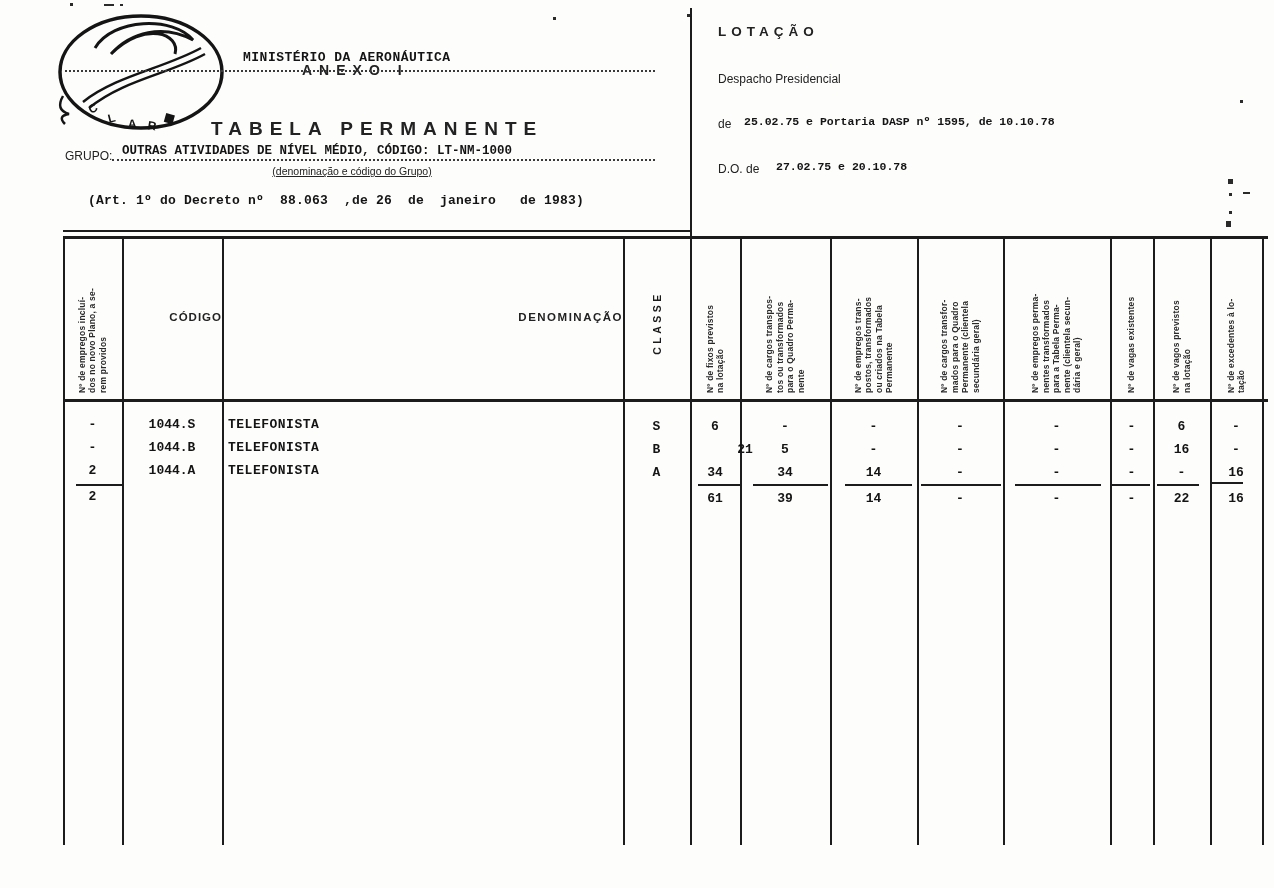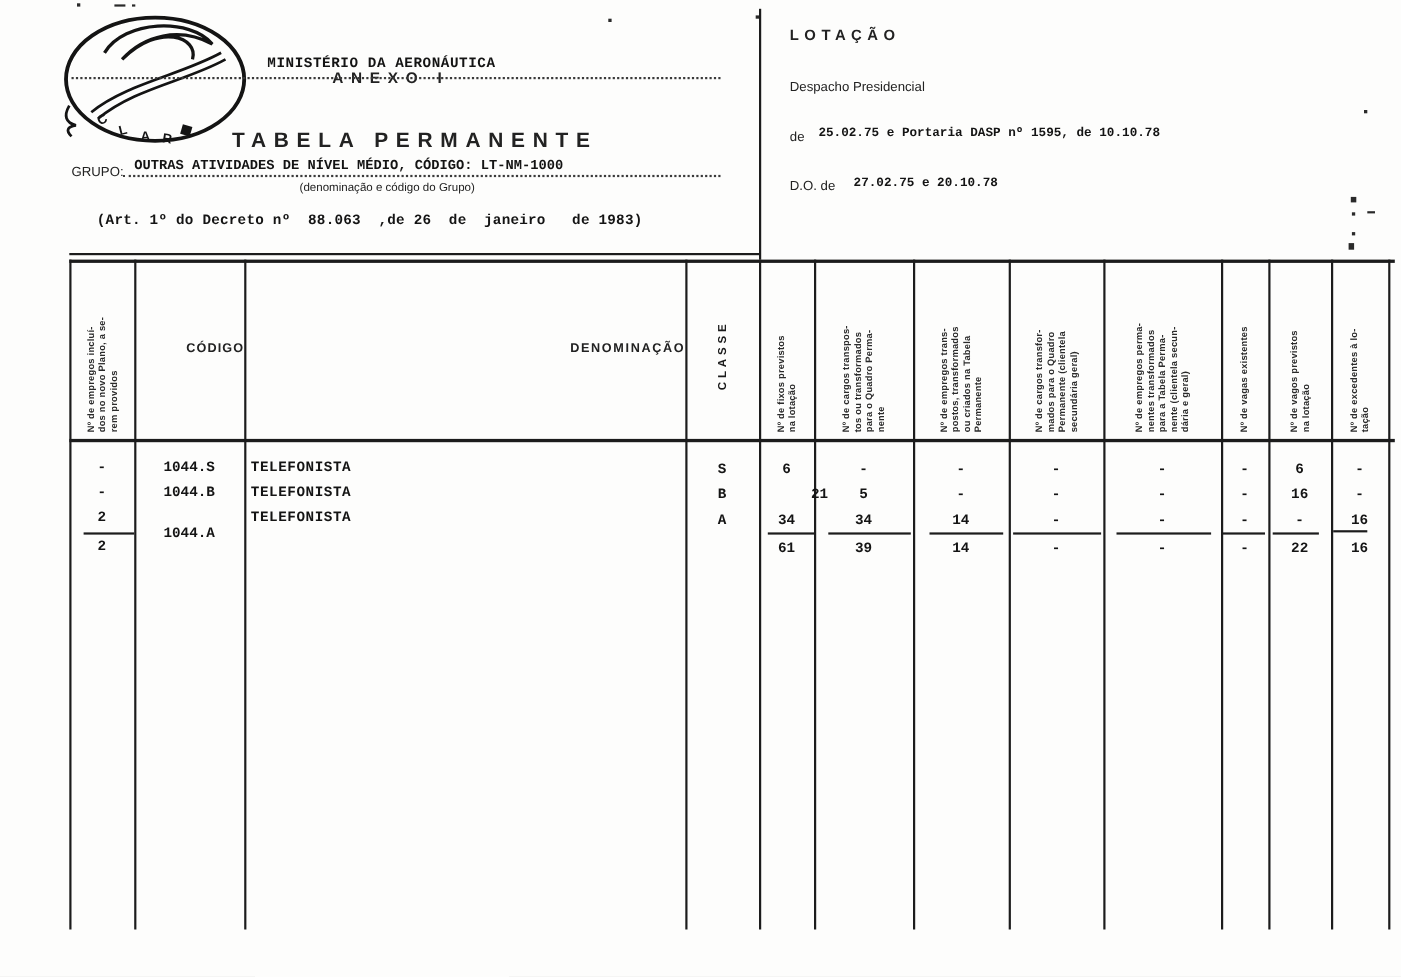--- a/index.html
+++ b/index.html
@@ -69,21 +69,21 @@
   <div class="abs print title-spaced" style="left:302px;top:22px;margin-top:40px;">ANEXO  I</div>
 
   <div class="abs typed" style="left:243px;top:50px;font-size:13px;letter-spacing:0.5px;">MINISTÉRIO DA AERONÁUTICA</div>
   <div class="dotted" style="left:65px;top:70px;width:590px;"></div>
 
   <div class="abs print title-spaced" style="left:211px;top:118px;font-size:19px;">TABELA  PERMANENTE</div>
 
   <div class="abs print print-sm" style="left:65px;top:149px;">GRUPO:</div>
   <div class="abs typed" style="left:122px;top:144px;font-size:12.5px;">OUTRAS ATIVIDADES DE NÍVEL MÉDIO, CÓDIGO: LT-NM-1000</div>
   <div class="dotted" style="left:112px;top:159px;width:543px;"></div>
-  <div class="abs print" style="left:222px;top:165px;width:260px;text-align:center;font-size:10.5px;">(denominação e código do Grupo)</div>
+  <div class="abs print" style="left:222px;top:165px;width:260px;text-align:center;font-size:10.5px;text-decoration:underline;">(denominação e código do Grupo)</div>
 
   <div class="abs typed" style="left:88px;top:193px;font-size:13px;letter-spacing:0.2px;">(Art. 1º do Decreto nº  88.063  ,de 26  de  janeiro   de 1983)</div>
 
   <div class="vline" style="left:690px;top:8px;height:228px;"></div>
 
   <div class="abs print" style="left:718px;top:24px;font-weight:bold;font-size:13.5px;letter-spacing:5px;">LOTAÇÃO</div>
   <div class="abs print print-sm" style="left:718px;top:72px;">Despacho Presidencial</div>
 
   <div class="abs print print-sm" style="left:718px;top:117px;">de</div>
   <div class="abs typed" style="left:744px;top:115px;font-size:11.5px;">25.02.75 e Portaria DASP nº 1595, de 10.10.78</div>
@@ -180,21 +180,21 @@
   <div class="cell typed" style="left:690px;top:442px;width:50px;padding-left:30px;">21</div>
   <div class="cell typed" style="left:740px;top:442px;width:90px;">5</div>
   <div class="cell typed" style="left:830px;top:442px;width:87px;">-</div>
   <div class="cell typed" style="left:917px;top:442px;width:86px;">-</div>
   <div class="cell typed" style="left:1003px;top:442px;width:107px;">-</div>
   <div class="cell typed" style="left:1110px;top:442px;width:43px;">-</div>
   <div class="cell typed" style="left:1153px;top:442px;width:57px;">16</div>
   <div class="cell typed" style="left:1210px;top:442px;width:52px;">-</div>
 
   <div class="cell typed" style="left:63px;top:463px;width:59px;">2</div>
-  <div class="cell typed" style="left:122px;top:463px;width:100px;margin-top:14px;">1044.A</div>
+  <div class="cell typed" style="left:122px;top:463px;width:100px;">1044.A</div>
   <div class="cell typed left" style="left:228px;top:463px;width:390px;">TELEFONISTA</div>
   <div class="cell typed" style="left:623px;top:465px;width:67px;">A</div>
   <div class="cell typed" style="left:690px;top:465px;width:50px;">34</div>
   <div class="cell typed" style="left:740px;top:465px;width:90px;">34</div>
   <div class="cell typed" style="left:830px;top:465px;width:87px;">14</div>
   <div class="cell typed" style="left:917px;top:465px;width:86px;">-</div>
   <div class="cell typed" style="left:1003px;top:465px;width:107px;">-</div>
   <div class="cell typed" style="left:1110px;top:465px;width:43px;">-</div>
   <div class="cell typed" style="left:1153px;top:465px;width:57px;">-</div>
   <div class="cell typed" style="left:1210px;top:465px;width:52px;">16</div>

